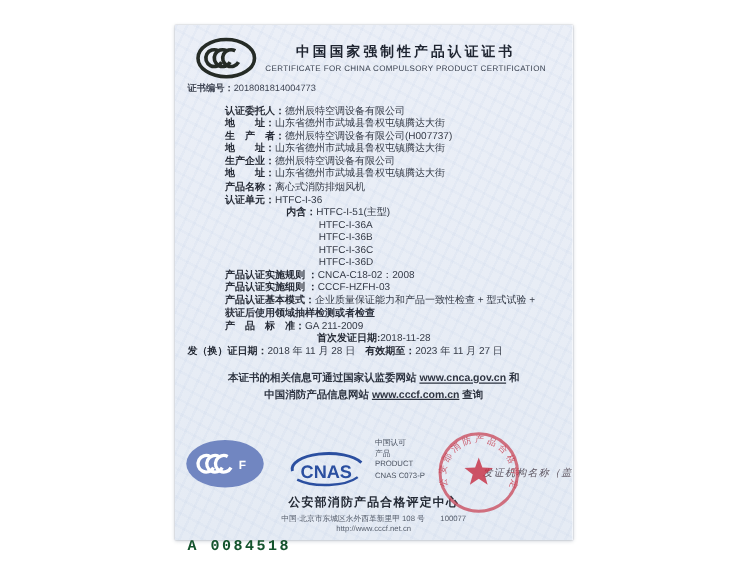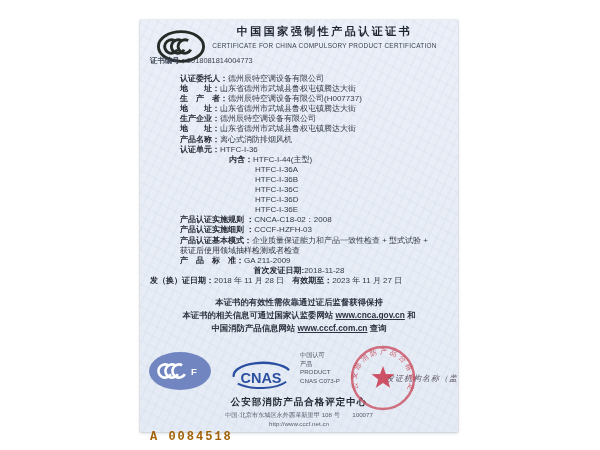--- a/index.html
+++ b/index.html
@@ -15,51 +15,51 @@
     background:
       repeating-linear-gradient(115deg, rgba(150,175,215,.07) 0 2px, rgba(0,0,0,0) 2px 8px),
       repeating-linear-gradient(28deg, rgba(150,175,215,.06) 0 2px, rgba(0,0,0,0) 2px 10px),
       linear-gradient(#ebeff7,#e5ebf4);
     box-shadow:0 1px 3px rgba(70,85,110,.28), 0 0 1px rgba(90,100,125,.45);
     overflow:hidden;
   }
   .content{margin:0 10px;position:relative;}
   
   .ccc-top{position:absolute;left:16px;top:9px;width:50px;height:35px;}
-  .head-center{margin-left:55px;margin-right:4px;padding-top:4px;text-align:center;}
+  .head-center{margin-left:55px;margin-right:4px;padding-top:14px;text-align:center;}
   .title{font-size:11px;font-weight:bold;letter-spacing:2.5px;color:#1e2430;white-space:nowrap;}
   .subtitle{font-size:6.4px;letter-spacing:.3px;color:#39414f;margin-top:3px;white-space:nowrap;}
   .certno{margin-top:7px;text-align:left;padding-right:22px;font-size:7.4px;color:#3c4250;white-space:nowrap;}
   .certno .lbl{font-weight:bold;}
   
   .body-block{margin-top:8px;}
   .row{margin-left:30px;font-size:8px;line-height:10.1px;color:#343a46;white-space:nowrap;}
   .row .lbl{font-weight:bold;color:#262b36;}
   .row-model{margin-left:105px;}
   .row-indent{margin-left:79px;}
-  .row-text{font-weight:400;color:#2b303c;}
+  .row-text{font-weight:700;color:#2b303c;}
   .row-center{margin-left:0;text-align:center;}
   .row-center .lbl{font-weight:bold;}
   .row-wide{margin-left:0;}
   .row-wide .lbl{font-weight:bold;}
   
   .notice{margin-top:10px;text-align:center;font-size:8.4px;line-height:13.2px;font-weight:600;color:#2d3340;white-space:nowrap;}
   .notice .url{text-decoration:underline;}
   
   .cccf-logo{position:absolute;left:8px;top:331px;width:64px;height:40px;}
   .cnas-logo{position:absolute;left:90px;top:336px;width:62px;height:34px;}
   .acc-text{position:absolute;left:160px;top:331px;font-size:6.2px;line-height:8.6px;color:#4a5260;white-space:nowrap;}
   .seal-wrap{position:absolute;left:210px;top:325px;width:66px;height:66px;z-index:2;}
   .seal-placeholder{position:absolute;left:232px;top:353px;z-index:1;font-size:8px;font-style:italic;color:#5d5560;white-space:nowrap;letter-spacing:1px;margin-left:14px;}
   
   .issuer{position:absolute;left:0;right:0;top:376px;text-align:center;font-size:9.5px;font-weight:bold;letter-spacing:1px;color:#242a35;white-space:nowrap;}
   .addr{position:absolute;left:0;right:0;top:391px;text-align:center;font-size:6.2px;color:#565e6c;white-space:nowrap;}
   .site{position:absolute;left:0;right:0;top:400px;text-align:center;font-size:6.2px;color:#565e6c;white-space:nowrap;}
   
-  .serial{position:absolute;left:150px;top:430px;font-family:"Liberation Mono","DejaVu Sans Mono",monospace;font-size:12px;font-weight:bold;letter-spacing:2px;color:#a16207;}
+  .serial{position:absolute;left:150px;top:430px;font-family:"Liberation Mono","DejaVu Sans Mono",monospace;font-size:12px;font-weight:bold;letter-spacing:2px;color:#14532d;}
 </style>
 </head>
 <body>
 
 <div class="paper">
 
   <svg class="ccc-top" viewBox="0 0 52 36">
     <ellipse cx="26" cy="18" rx="23.5" ry="15.5" fill="none" stroke="#252b26" stroke-width="3"></ellipse>
     <g fill="none" stroke="#252b26" stroke-width="3">
       <circle cx="16" cy="18" r="7" stroke-dasharray="33 11" transform="rotate(28 16 18)"></circle>
@@ -90,51 +90,49 @@
         <div class="row row-field"><span class="lbl">地　　址：</span><span class="val">山东省德州市武城县鲁权屯镇腾达大街</span><span class="lbl"></span><span class="val"></span></div>
 
         <div class="row row-field"><span class="lbl">生产企业：</span><span class="val">德州辰特空调设备有限公司</span><span class="lbl"></span><span class="val"></span></div>
 
         <div class="row row-field"><span class="lbl">地　　址：</span><span class="val">山东省德州市武城县鲁权屯镇腾达大街</span><span class="lbl"></span><span class="val"></span></div>
 
         <div class="row row-field"><span class="lbl">产品名称：</span><span class="val">离心式消防排烟风机</span><span class="lbl"></span><span class="val"></span></div>
 
         <div class="row row-field"><span class="lbl">认证单元：</span><span class="val">HTFC-I-36</span><span class="lbl"></span><span class="val"></span></div>
 
-        <div class="row row-indent"><span class="lbl">内含：</span><span class="val">HTFC-I-44(主型)</span><span class="lbl"></span><span class="val"></span></div>
+        <div class="row row-indent"><span class="lbl">内含：</span><span class="val">HTFC-I-51(主型)</span><span class="lbl"></span><span class="val"></span></div>
 
         <div class="row row-model"><span class="lbl"></span><span class="val">HTFC-I-36A</span><span class="lbl"></span><span class="val"></span></div>
 
         <div class="row row-model"><span class="lbl"></span><span class="val">HTFC-I-36B</span><span class="lbl"></span><span class="val"></span></div>
 
         <div class="row row-model"><span class="lbl"></span><span class="val">HTFC-I-36C</span><span class="lbl"></span><span class="val"></span></div>
 
         <div class="row row-model"><span class="lbl"></span><span class="val">HTFC-I-36D</span><span class="lbl"></span><span class="val"></span></div>
 
-        <div class="row row-model"><span class="lbl"></span><span class="val">HTFC-I-36E</span><span class="lbl"></span><span class="val"></span></div>
 
         <div class="row row-field"><span class="lbl">产品认证实施规则 ：</span><span class="val">CNCA-C18-02：2008</span><span class="lbl"></span><span class="val"></span></div>
 
         <div class="row row-field"><span class="lbl">产品认证实施细则 ：</span><span class="val">CCCF-HZFH-03</span><span class="lbl"></span><span class="val"></span></div>
 
         <div class="row row-field"><span class="lbl">产品认证基本模式：</span><span class="val">企业质量保证能力和产品一致性检查 + 型式试验 +</span><span class="lbl"></span><span class="val"></span></div>
 
         <div class="row row-text"><span class="lbl"></span><span class="val">获证后使用领域抽样检测或者检查</span><span class="lbl"></span><span class="val"></span></div>
 
         <div class="row row-field"><span class="lbl">产　品　标　准：</span><span class="val">GA 211-2009</span><span class="lbl"></span><span class="val"></span></div>
 
 
 
         <div class="row row-center"><span class="lbl">首次发证日期:</span><span class="val">2018-11-28</span><span class="lbl"></span><span class="val"></span></div>
 
         <div class="row row-wide"><span class="lbl">发（换）证日期：</span><span class="val">2018 年 11 月 28 日</span><span class="lbl">　有效期至：</span><span class="val">2023 年 11 月 27 日</span></div>
       </div>
 
     <div class="notice">
-      <div><span>本证书的有效性需依靠通过证后监督获得保持</span><span class="url"></span><span></span></div>
       <div><span>本证书的相关信息可通过国家认监委网站 </span><span class="url">www.cnca.gov.cn</span><span> 和</span></div>
       <div><span>中国消防产品信息网站 </span><span class="url">www.cccf.com.cn</span><span> 查询</span></div>
     </div>
   </div>
 
   <svg class="cccf-logo" viewBox="0 0 64 40">
     <ellipse cx="32" cy="20" rx="31" ry="19" fill="#7186c1"></ellipse>
     <g fill="none" stroke="#ffffff" stroke-width="2.6">
       <circle cx="17" cy="20" r="6.6" stroke-dasharray="31 11" transform="rotate(28 17 20)"></circle>
       <circle cx="24" cy="20" r="6.6" stroke-dasharray="31 11" transform="rotate(28 24 20)"></circle>

